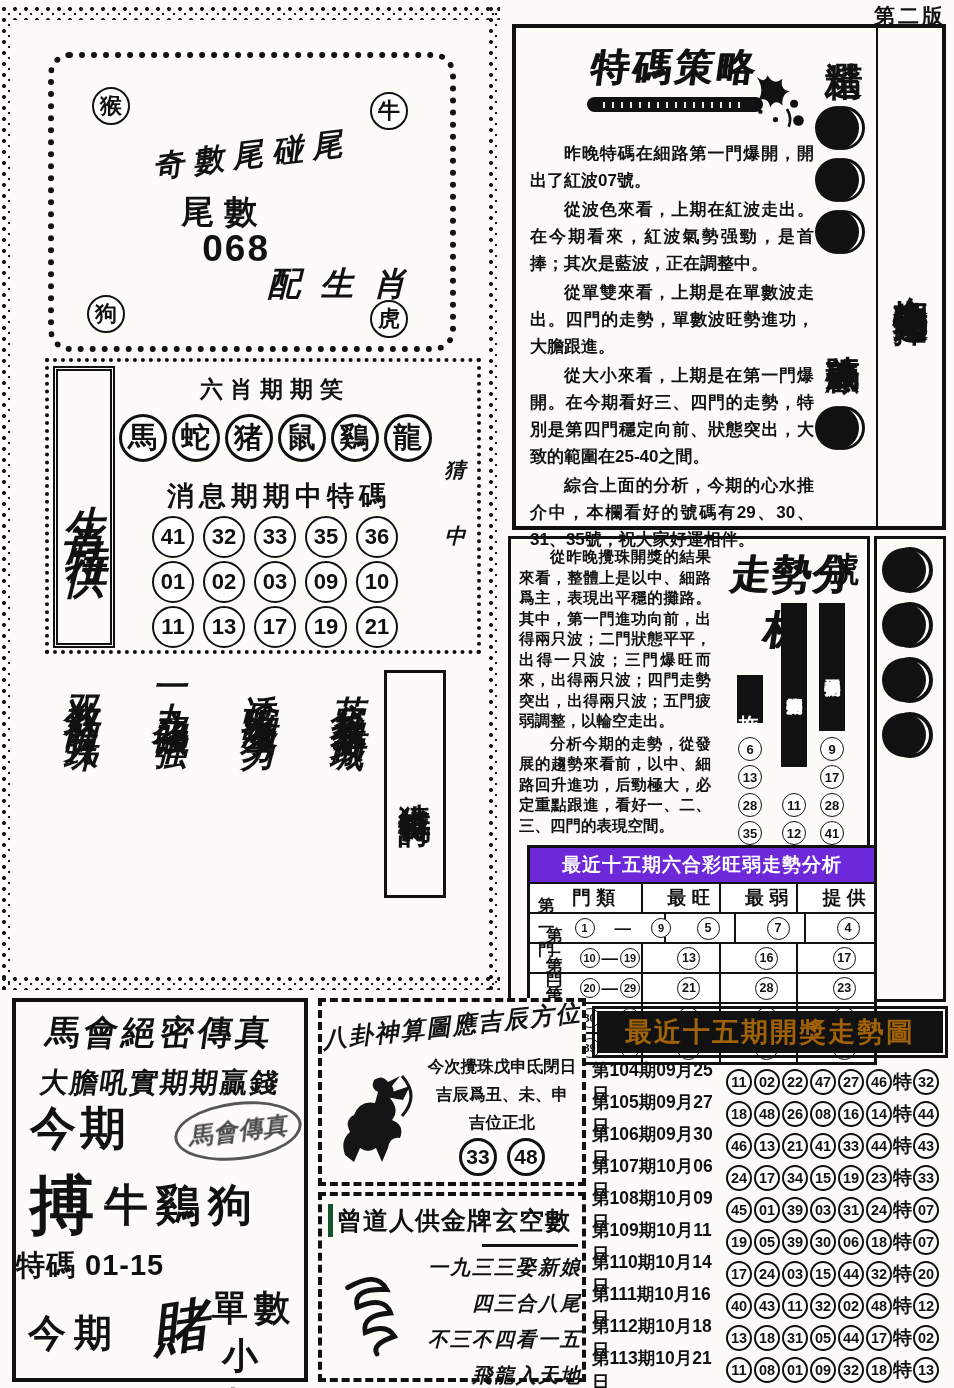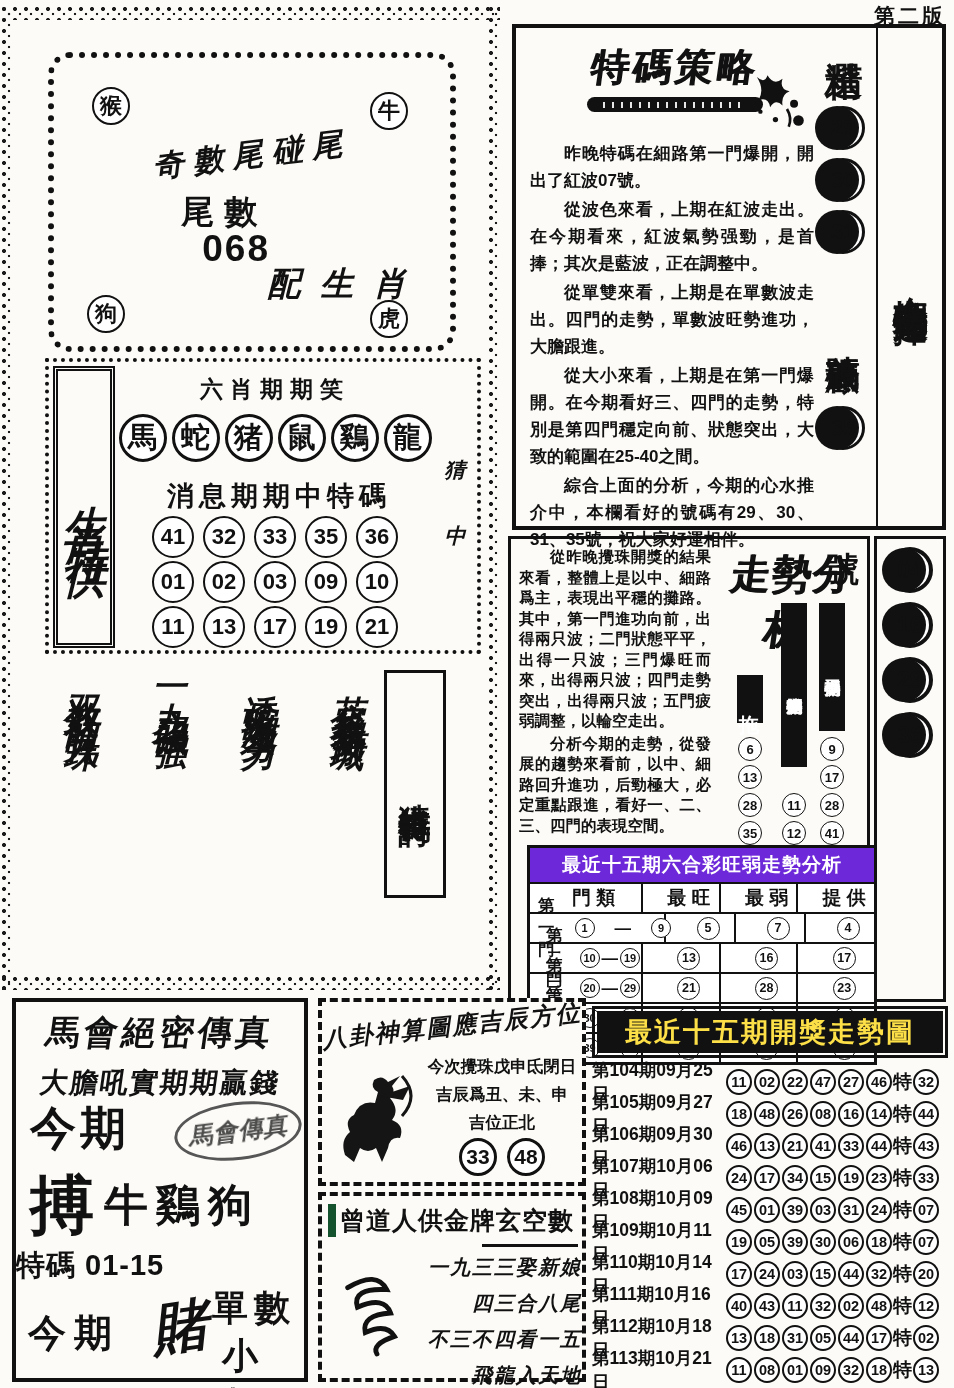--- a/index.html
+++ b/index.html
@@ -363,37 +363,37 @@
     <div class="hei" style="position:absolute;left:96px;top:82px;width:168px;text-align:center;font-size:16.5px;">吉辰爲丑、未、申</div>
     <div class="hei" style="position:absolute;left:96px;top:110px;width:168px;text-align:center;font-size:16.5px;">吉位正北</div>
     <div style="position:absolute;left:96px;top:136px;width:168px;display:flex;gap:10px;justify-content:center;">
 
     <span class="circle" style="width:38px;height:38px;border-width:3px;font-size:21px;font-weight:900;">33</span>
         <span class="circle" style="width:38px;height:38px;border-width:3px;font-size:21px;font-weight:900;">48</span>
       </div>
   </div>
 
   <div class="abs dashedbox" style="left:318px;top:1192px;width:268px;height:190px;">
-    <div class="hei" style="margin:8px 6px 0;font-size:25px;letter-spacing:1px;border-left:8px solid #14532d;padding-left:4px;">曾道人供金牌玄空數</div>
+    <div class="hei" style="margin:8px 6px 0;font-size:25px;letter-spacing:1px;border-left:5px solid #14532d;padding-left:4px;">曾道人供金牌玄空數</div>
     <div style="position:absolute;left:160px;top:48px;width:96px;height:3px;background:#111;"></div>
     <svg width="78" height="92" viewBox="0 0 80 90" style="position:absolute;left:14px;top:72px;">
       <path d="M12,18 q30,-18 40,2 q-36,-2 -30,18 q28,-12 34,6 q-30,2 -26,20 q22,-10 30,4 q-24,8 -18,18" fill="none" stroke="#111" stroke-width="5" stroke-linecap="round"></path>
     </svg>
     <div style="position:absolute;left:96px;top:58px;width:164px;display:flex;flex-direction:column;gap:9px;align-items:flex-end;">
 
     <div class="hand" style="font-size:20px;letter-spacing:2px;">一九三三娶新娘</div>
         <div class="hand" style="font-size:20px;letter-spacing:2px;">四三合八尾</div>
         <div class="hand" style="font-size:20px;letter-spacing:2px;">不三不四看一五</div>
         <div class="hand" style="font-size:20px;letter-spacing:2px;">飛龍入天地</div>
       </div>
   </div>
 
   <div class="abs" style="left:592px;top:1006px;width:356px;height:378px;">
     <div style="border:3px solid #111;padding:2px;">
-      <div class="hei" style="background:#111;color:#fde047;text-align:center;font-size:27px;letter-spacing:2px;padding:3px 0;">最近十五期開獎走勢圖</div>
+      <div class="hei" style="background:#111;color:#a16207;text-align:center;font-size:27px;letter-spacing:2px;padding:3px 0;">最近十五期開獎走勢圖</div>
     </div>
     <div style="margin-top:8px;">
 
         <div class="draw-row">
           <span class="draw-label">第104期09月25日</span>
           <span class="draw-nums">
 
           <span class="circle dnum">11</span>
             <span class="circle dnum">02</span>
             <span class="circle dnum">22</span>

